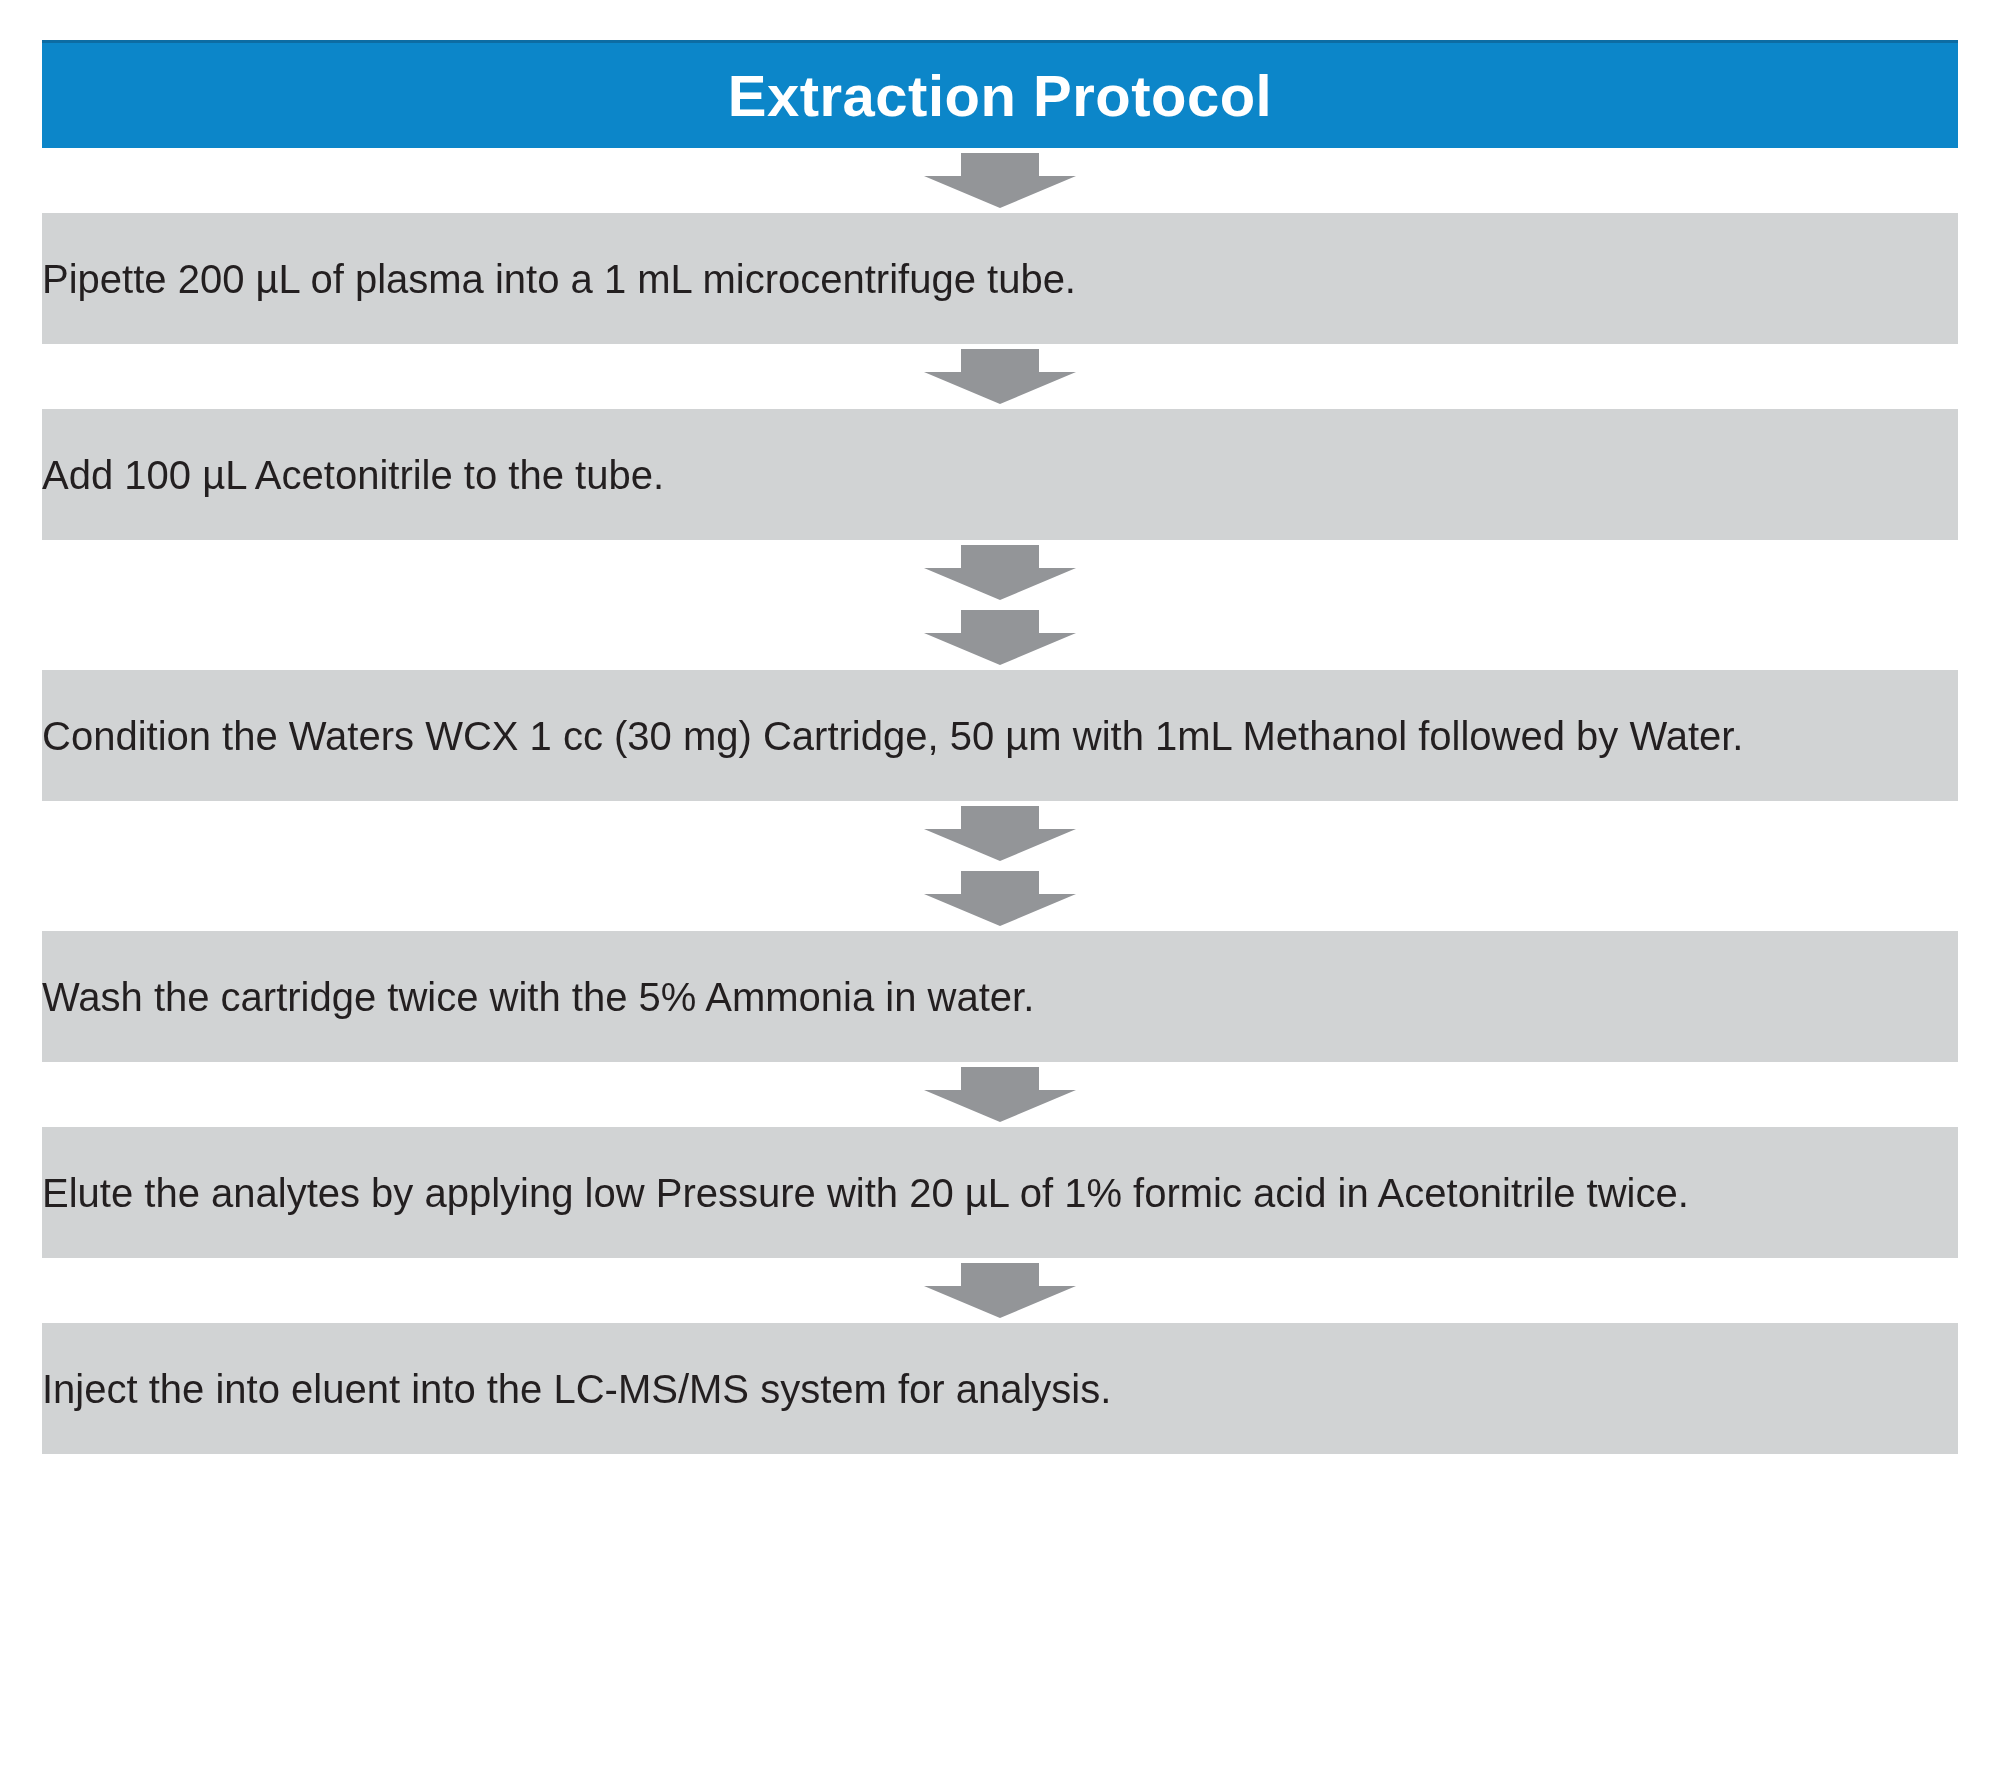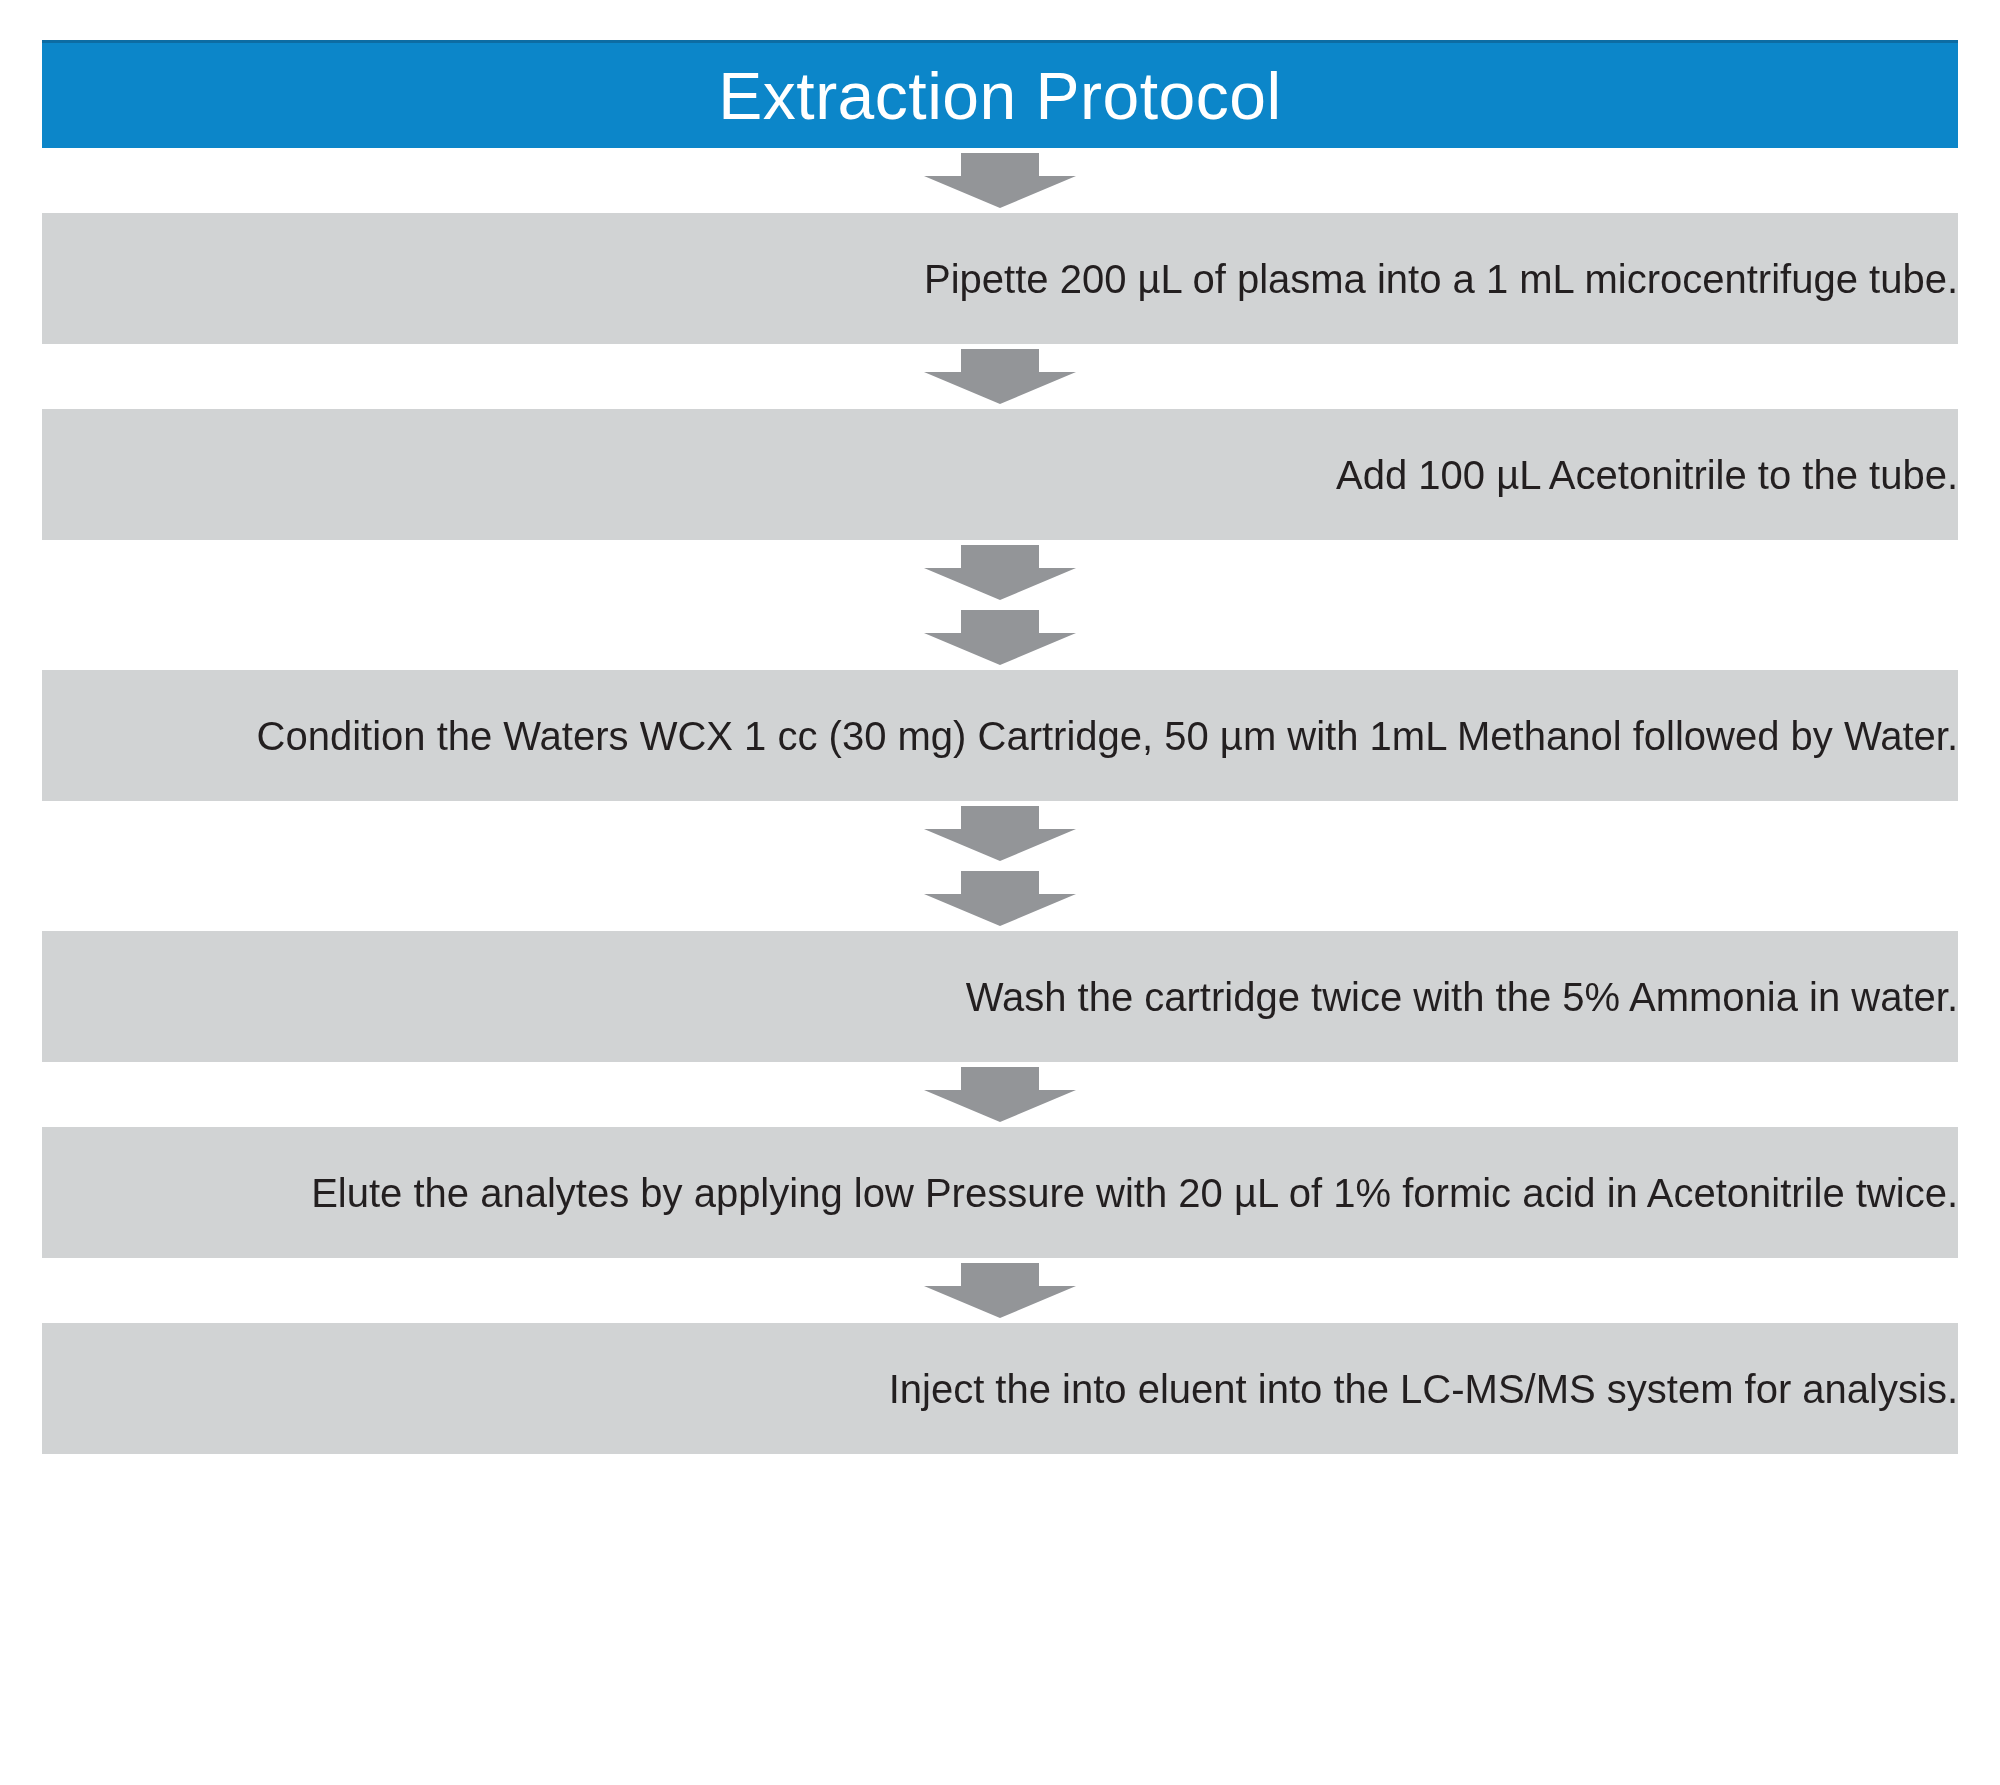--- a/index.html
+++ b/index.html
@@ -21,31 +21,31 @@
     height: 108px;
     background: var(--header_bg, #0c86c9);
     border-top: 3px solid var(--header_border, #0d6ca3);
     box-sizing: border-box;
     display: flex;
     align-items: center;
     justify-content: center;
   }
   .header .title {
     color: var(--header_text, #ffffff);
-    font-size: 66px;
-    font-weight: normal;
+    font-size: 58px;
+    font-weight: bold;
     letter-spacing: 0.5px;
   }
   .step {
     width: 100%;
     height: 131px;
     background: var(--box_bg, #d1d3d4);
     display: flex;
     flex-direction: column;
-    align-items: flex-end;
+    align-items: flex-start;
     justify-content: center;
     text-align: center;
   }
   .step .line {
     color: var(--box_text, #231f20);
     font-size: 40px;
     line-height: 1.4;
   }
   .arrow-wrap {
     width: 100%;

